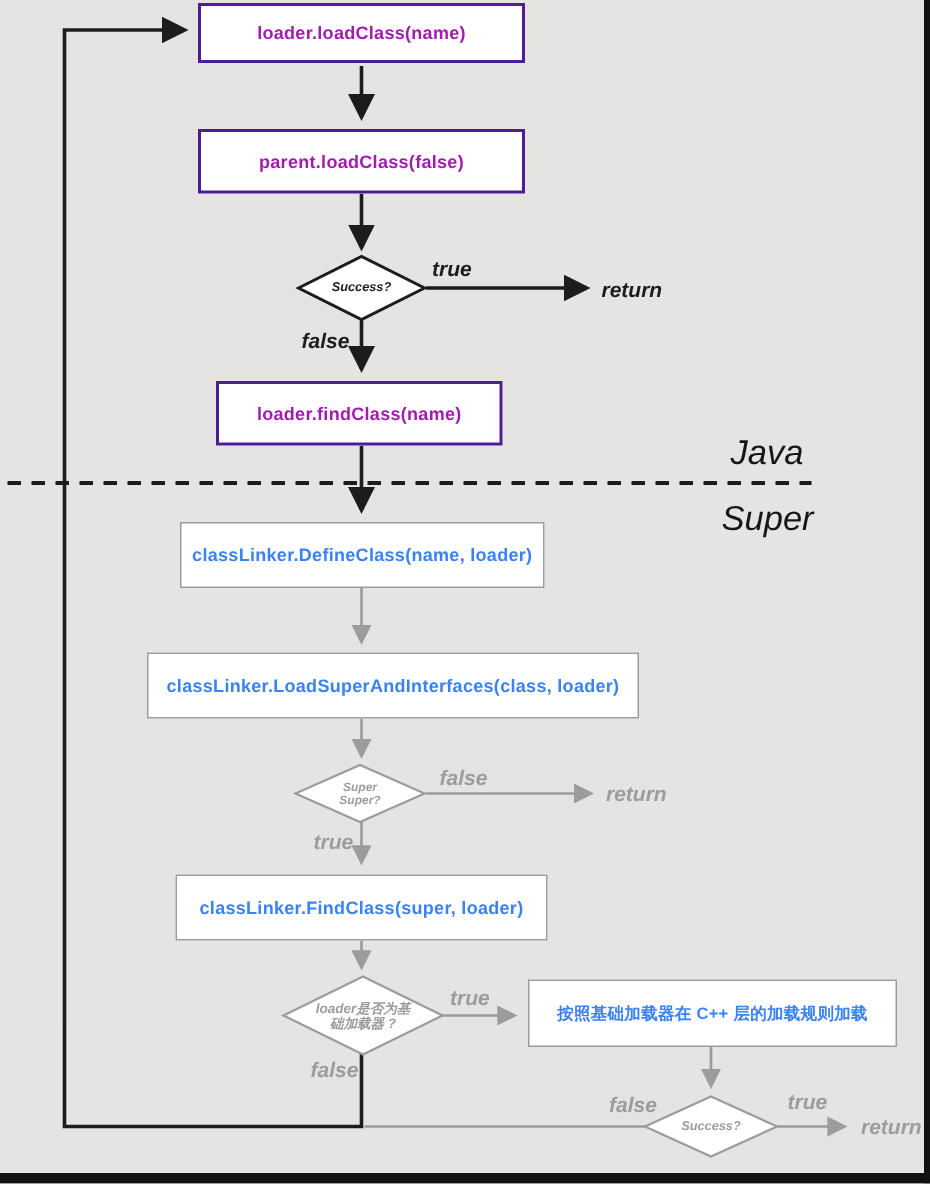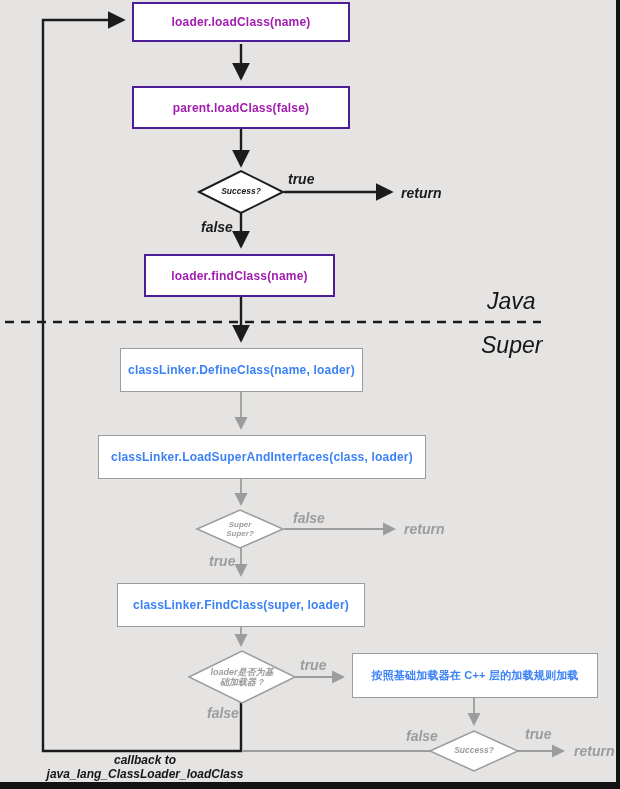--- a/index.html
+++ b/index.html
@@ -117,21 +117,17 @@
   <div class="lbl grey" style="left:300px;top:657px;">true</div>
   <div class="lbl grey" style="left:207px;top:705px;">false</div>
 
   <div class="lbl grey" style="left:406px;top:728px;">false</div>
   <div class="lbl grey" style="left:525px;top:726px;">true</div>
   <div class="lbl grey" style="left:574px;top:743px;">return</div>
 
   <div class="seclbl" style="left:487px;top:288px;">Java</div>
   <div class="seclbl" style="left:481px;top:332px;">Super</div>
 
-  <div class="callback">
-    <div>callback to</div>
-    <div>java_lang_ClassLoader_loadClass</div>
-  </div>
 
   <div class="bar-right"></div>
   <div class="bar-bottom"></div>
 
 </div>
 
 </body></html>

